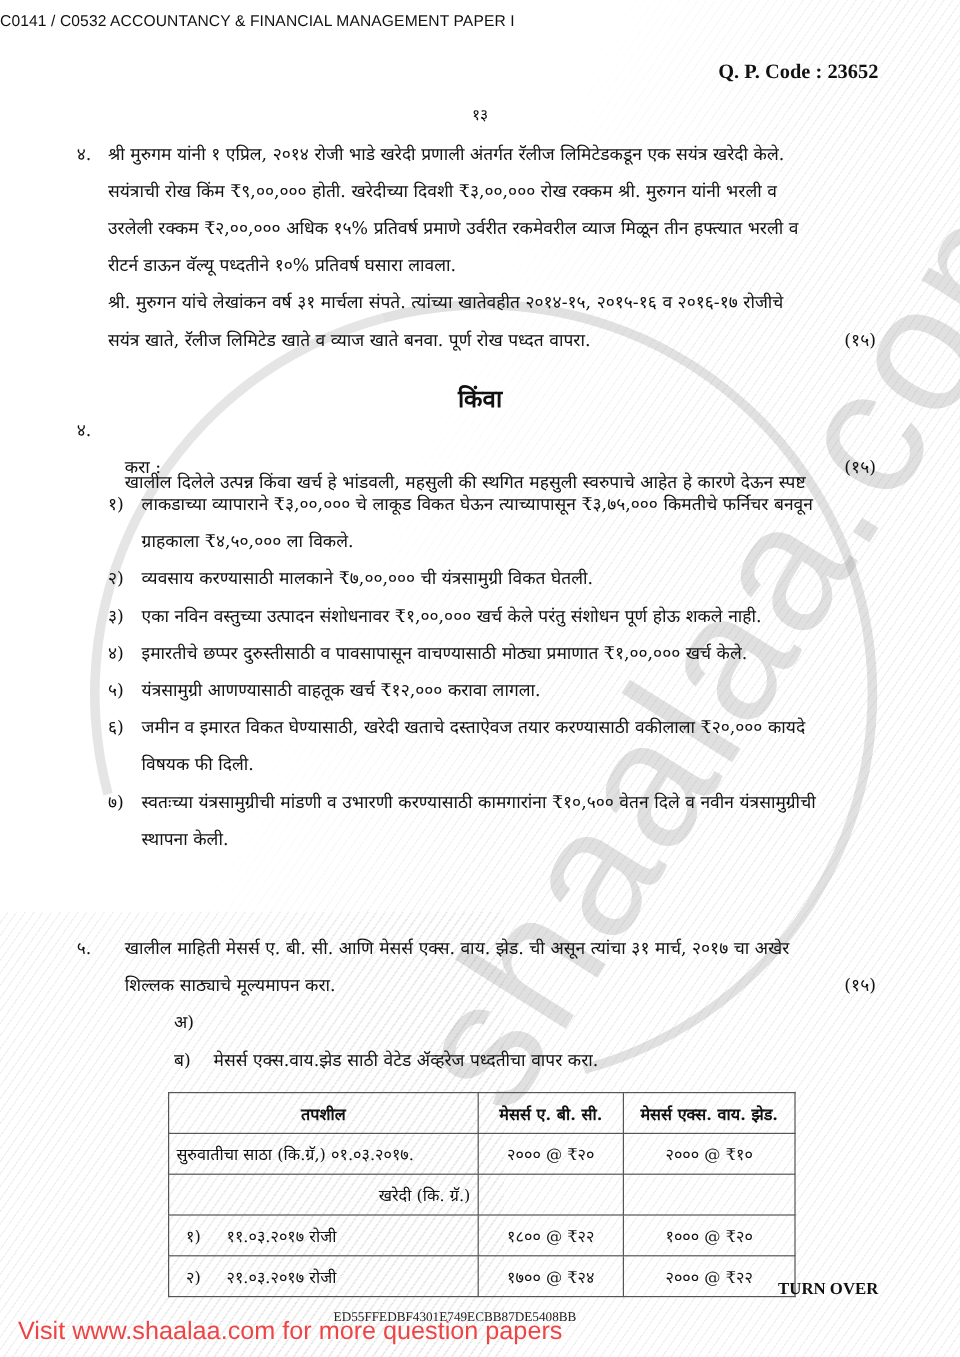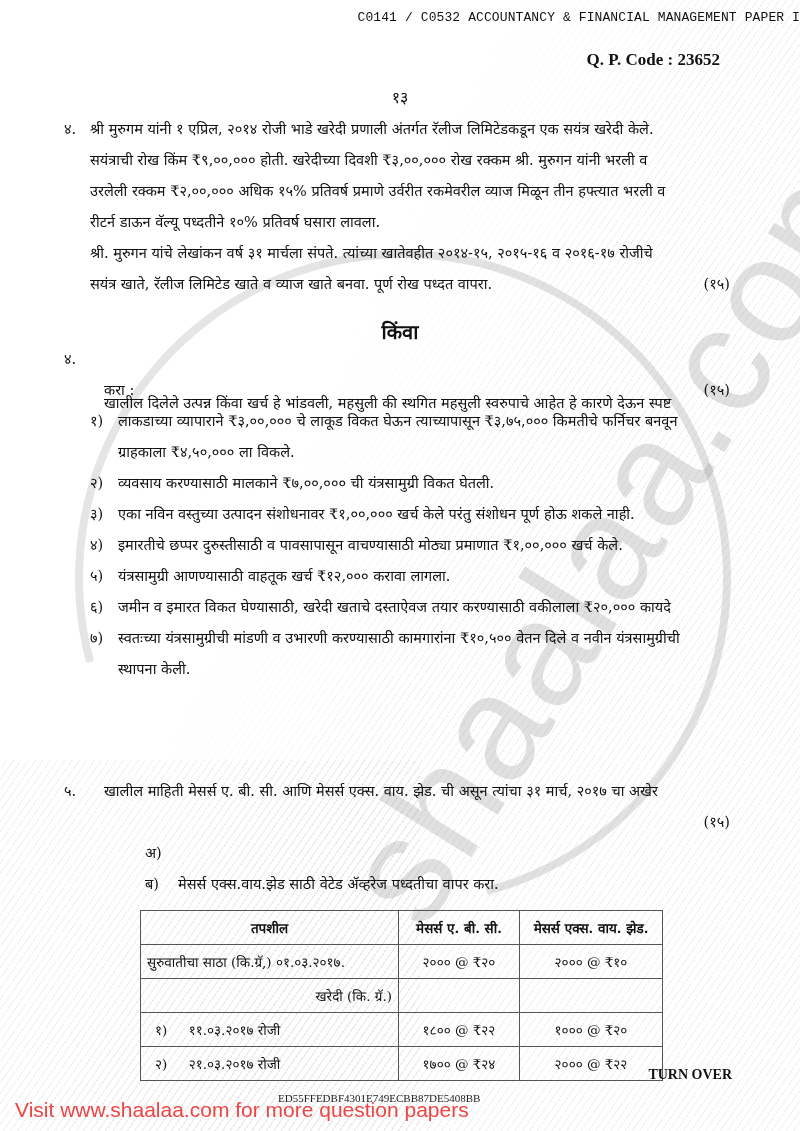--- a/index.html
+++ b/index.html
@@ -24,29 +24,29 @@
       border-bottom-color: transparent; border-left-color: rgba(170,170,170,0.30);
       transform: rotate(30deg); pointer-events: none;
     }
     .wm-text {
       position: absolute; left: 170px; top: 440px;
       font-family: "Liberation Sans", sans-serif; font-size: 150px;
       color: rgba(160,160,160,0.32); transform: rotate(-58deg); transform-origin: center;
       pointer-events: none; white-space: nowrap; letter-spacing: 4px;
     }
     .header-line {
-      position: absolute; top: 10px; left: 0; width: 800px; text-align: right;
-      font-family: Liberation Mono, monospace; font-size: 13px; letter-spacing: 0.1px;
+      position: absolute; top: 10px; left: 0; width: 800px; text-align: left;
+      font-family: Liberation Sans, sans-serif; font-size: 13px; letter-spacing: 0.1px;
     }
     .qp-code {
-      position: absolute; top: 50px; right: 80px;
+      position: absolute; top: 50px; right: 68px;
       font-family: "Liberation Serif", serif; font-size: 17px; font-weight: bold;
     }
     .page-num {
-      position: absolute; top: 86px; left: 0; width: 800px; text-align: center; font-size: 16px;
+      position: absolute; top: 86px; left: 0; width: 800px; text-align: center; font-size: 13px;
     }
     .para { position: absolute; left: 0; width: 800px; font-size: 14.5px; line-height: 31px; }
     .line { position: relative; height: 31px; white-space: nowrap; }
     .qno { position: absolute; left: 64px; }
     .t { position: absolute; }
     .marks { position: absolute; right: 70px; }
     .ind-1 { left: 90px; }
     .ind-2 { left: 118px; margin-top: 44px; }
     .center { position: absolute; left: 0; width: 800px; text-align: center; font-weight: bold; }
     .item-no { position: absolute; left: 90px; }
@@ -141,34 +141,38 @@
     </div>
   <div class="line">
       <span class="item-no">५)</span>
       <span class="t" style="left:118px;">यंत्रसामुग्री आणण्यासाठी वाहतूक खर्च ₹१२,००० करावा लागला.</span>
     </div>
   <div class="line">
       <span class="item-no">६)</span>
       <span class="t" style="left:118px;">जमीन व इमारत विकत घेण्यासाठी, खरेदी खताचे दस्ताऐवज तयार करण्यासाठी वकीलाला ₹२०,००० कायदे</span>
     </div>
   <div class="line">
+      <span class="t" style="left:118px;">विषयक फी दिली.</span>
+    </div>
+  <div class="line">
       <span class="item-no">७)</span>
       <span class="t" style="left:118px;">स्वतःच्या यंत्रसामुग्रीची मांडणी व उभारणी करण्यासाठी कामगारांना ₹१०,५०० वेतन दिले व नवीन यंत्रसामुग्रीची</span>
     </div>
   <div class="line">
       <span class="t" style="left:118px;">स्थापना केली.</span>
     </div>
 </div>
 
 <div class="para" style="top:776px;">
   <div class="line">
       <span class="qno">५.</span>
       <span class="t" style="left:104px;">खालील माहिती मेसर्स ए. बी. सी. आणि मेसर्स एक्स. वाय. झेड. ची असून त्यांचा ३१ मार्च, २०१७ चा अखेर</span>
     </div>
   <div class="line">
+      <span class="t" style="left:104px;">शिल्लक साठ्याचे मूल्यमापन करा.</span>
       <span class="marks">(१५)</span>
     </div>
   <div class="line">
       <span class="t" style="left:145px;">अ)</span>
     </div>
   <div class="line">
       <span class="t" style="left:145px;">ब)</span>
       <span class="t" style="left:178px;">मेसर्स एक्स.वाय.झेड साठी वेटेड ॲव्हरेज पध्दतीचा वापर करा.</span>
     </div>
 </div>

